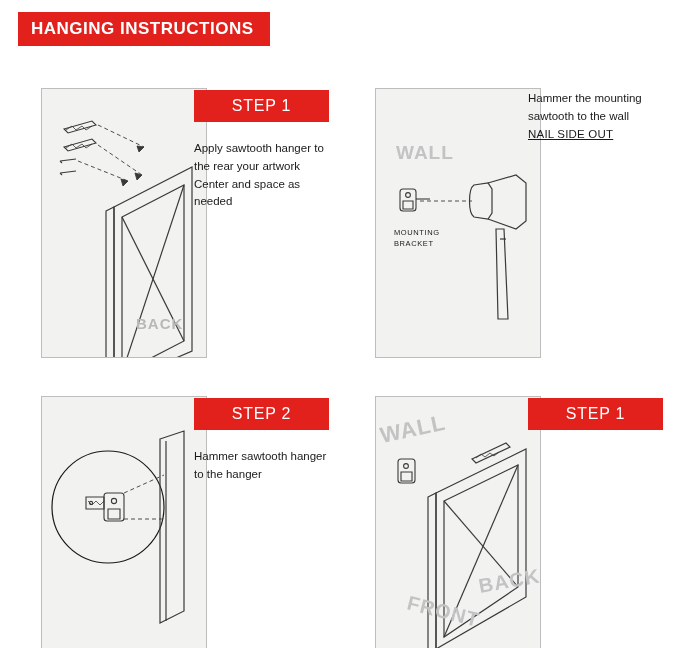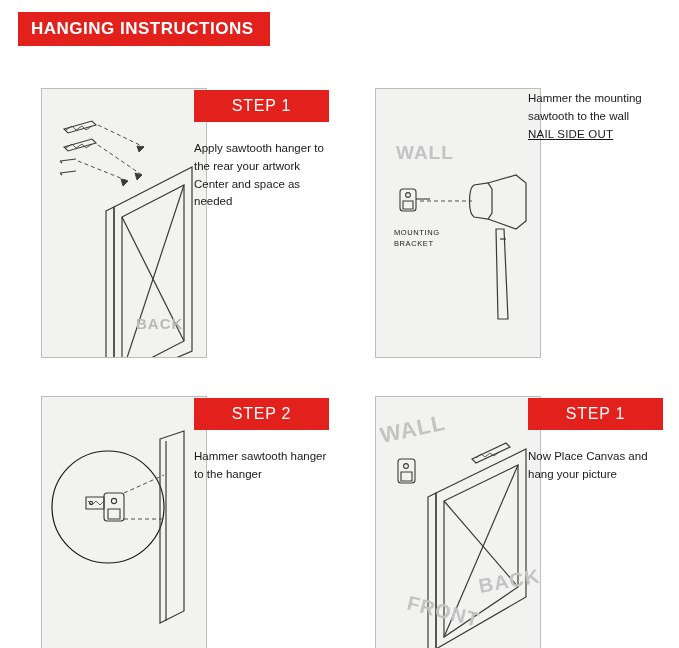--- a/index.html
+++ b/index.html
@@ -246,17 +246,16 @@
           <path d="M96 62 L130 46 L134 50 L100 66 Z"></path>
           <path d="M100 61 l5 -4 l4 3 l5 -4 l4 3 l5 -4" stroke-width="0.8"></path>
         </g>
 
         <text x="30" y="212" font-family="'Liberation Sans', sans-serif" font-size="20" font-weight="bold" fill="#c3c3c3" letter-spacing="1" transform="rotate(14 30 212)">FRONT</text>
         <text x="104" y="196" font-family="'Liberation Sans', sans-serif" font-size="20" font-weight="bold" fill="#c3c3c3" letter-spacing="1" transform="rotate(-10 104 196)">BACK</text>
       </svg>
     </div>
     <div class="panel-text">
       <div class="step-label">STEP 1</div>
-      <div class="step-desc">Now Place Canvas and hang your picture</div>
     </div>
   </div>
 
 </div>
 
 </body></html>

